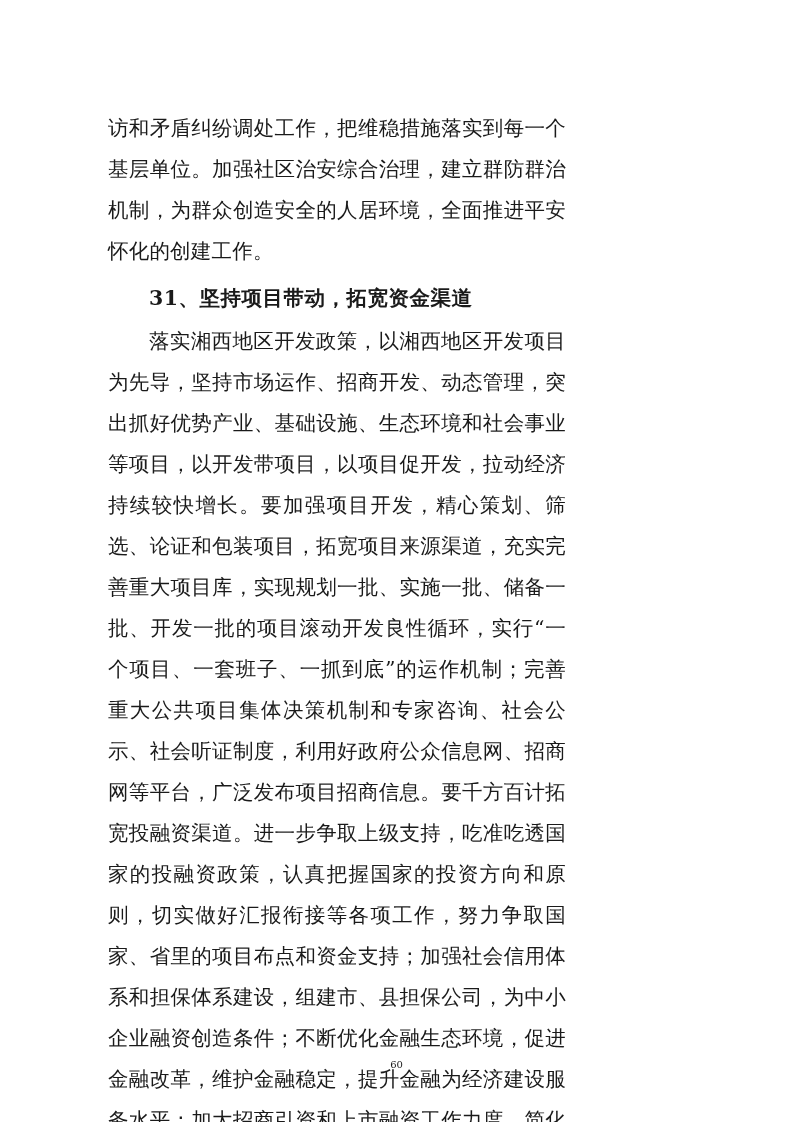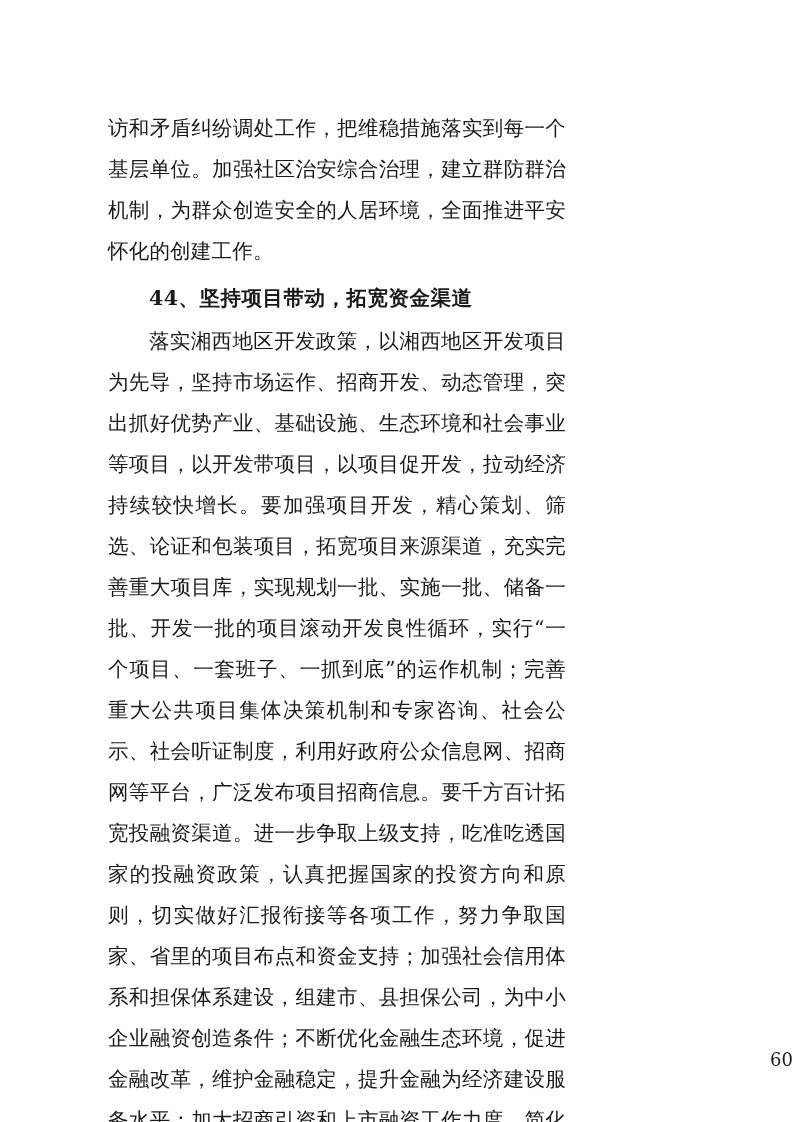--- a/index.html
+++ b/index.html
@@ -42,29 +42,29 @@
     text-indent: 2em;
     font-size: 20.5px;
     line-height: 41px;
     letter-spacing: 0.5px;
   }
   .page-number {
     position: absolute;
     bottom: 52px;
     left: 0;
     width: 793px;
-    text-align: right;
-    font-size: 18px;
+    text-align: center;
+    font-size: 10px;
     font-family: "DejaVu Serif", "Liberation Serif", serif;
     color: #1a1a1a;
   }
 </style>
 </head>
 <body>
 
 <div class="page">
   <div class="doc-body">
     <p class="para continued">访和矛盾纠纷调处工作，把维稳措施落实到每一个基层单位。加强社区治安综合治理，建立群防群治机制，为群众创造安全的人居环境，全面推进平安怀化的创建工作。</p>
-    <p class="heading">44、坚持项目带动，拓宽资金渠道</p>
+    <p class="heading">31、坚持项目带动，拓宽资金渠道</p>
     <p class="para">落实湘西地区开发政策，以湘西地区开发项目为先导，坚持市场运作、招商开发、动态管理，突出抓好优势产业、基础设施、生态环境和社会事业等项目，以开发带项目，以项目促开发，拉动经济持续较快增长。要加强项目开发，精心策划、筛选、论证和包装项目，拓宽项目来源渠道，充实完善重大项目库，实现规划一批、实施一批、储备一批、开发一批的项目滚动开发良性循环，实行“一个项目、一套班子、一抓到底”的运作机制；完善重大公共项目集体决策机制和专家咨询、社会公示、社会听证制度，利用好政府公众信息网、招商网等平台，广泛发布项目招商信息。要千方百计拓宽投融资渠道。进一步争取上级支持，吃准吃透国家的投融资政策，认真把握国家的投资方向和原则，切实做好汇报衔接等各项工作，努力争取国家、省里的项目布点和资金支持；加强社会信用体系和担保体系建设，组建市、县担保公司，为中小企业融资创造条件；不断优化金融生态环境，促进金融改革，维护金融稳定，提升金融为经济建设服务水平；加大招商引资和上市融资工作力度，简化投资审批程序，鼓励外来资本赚取更多的合法利益，鼓励引导民间资本进入基础设施、支柱产业和高新技术产业等领域，支持民间资本购买项目经营权。要强化重点工程的监管服务。</p>
   </div>
   <div class="page-number">60</div>
 </div>
 
 </body></html>

